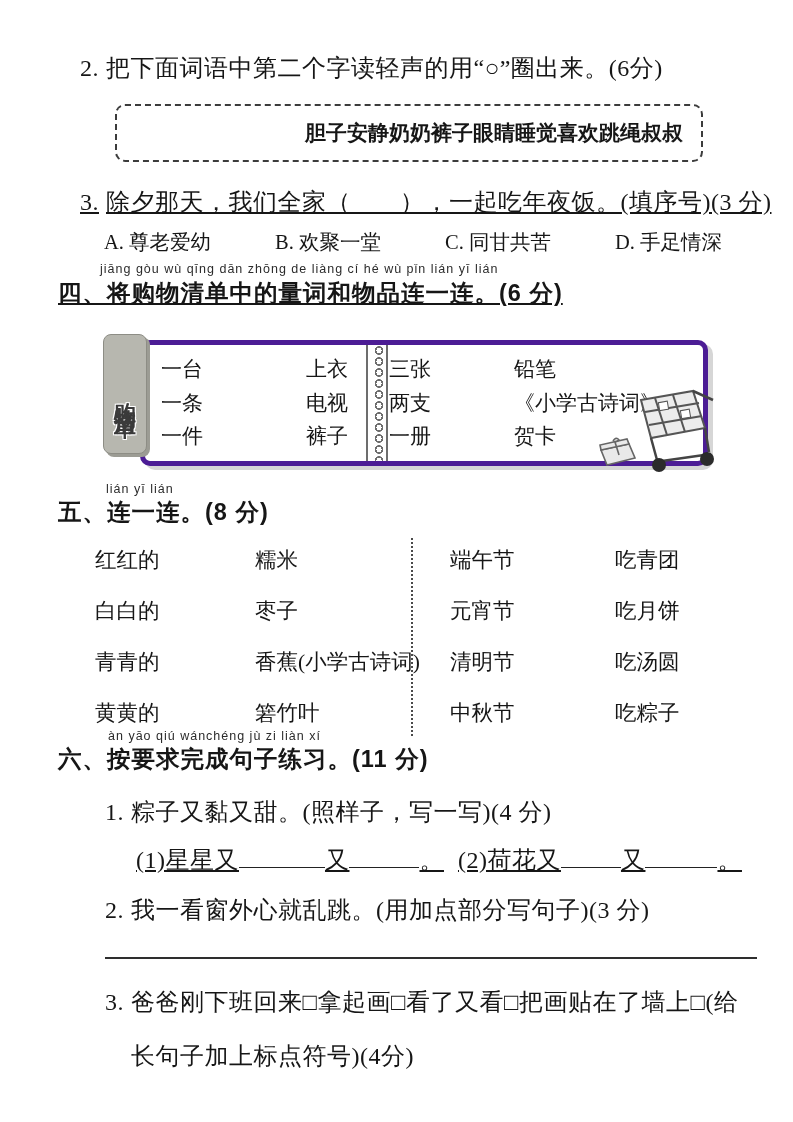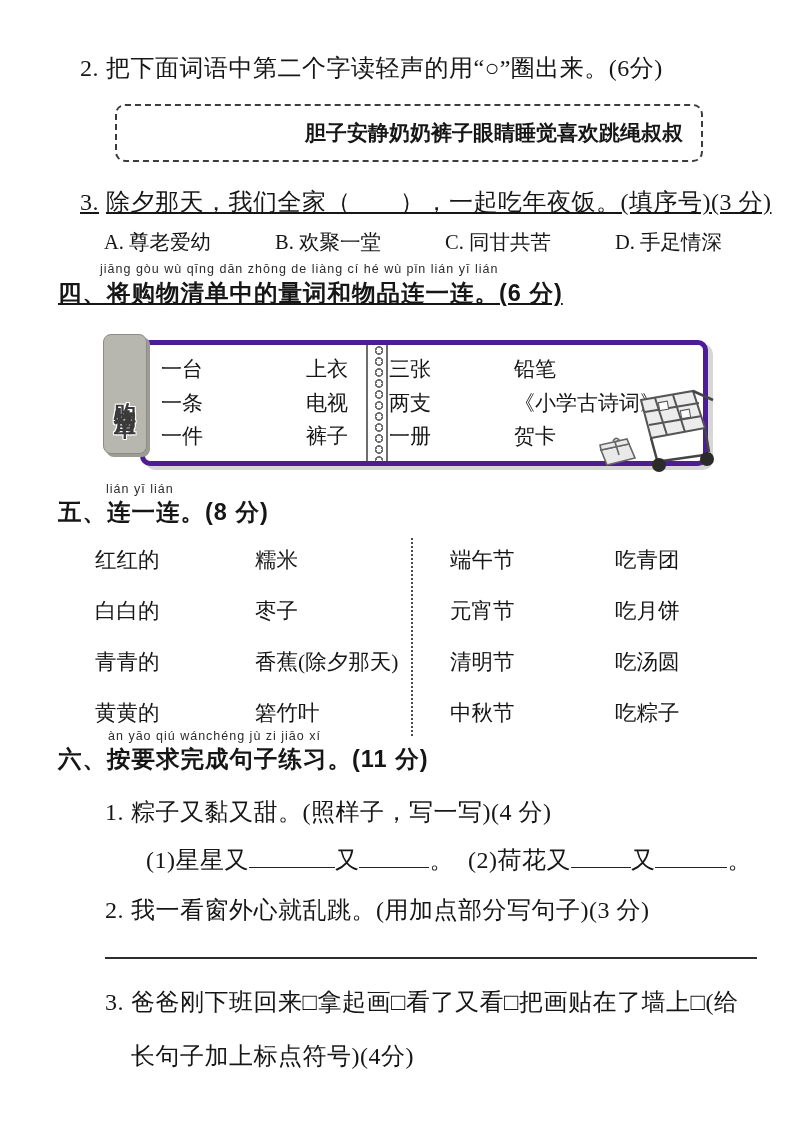--- a/index.html
+++ b/index.html
@@ -173,40 +173,40 @@
     <span>吃青团</span>
   </div>
   <div class="match-row">
     <span>白白的</span>
     <span>枣子</span>
     <span>元宵节</span>
     <span>吃月饼</span>
   </div>
   <div class="match-row">
     <span>青青的</span>
-    <span>香蕉(除夕那天)</span>
+    <span>香蕉(小学古诗词)</span>
     <span>清明节</span>
     <span>吃汤圆</span>
   </div>
   <div class="match-row">
     <span>黄黄的</span>
     <span>箬竹叶</span>
     <span>中秋节</span>
     <span>吃粽子</span>
   </div>
 </div>
 
-<div class="abs pinyin" style="left:108px; top:729px;">àn yāo qiú wánchéng jù  zi  jiāo  xí</div>
+<div class="abs pinyin" style="left:108px; top:729px;">àn yāo qiú wánchéng jù  zi  liàn  xí</div>
 <div class="abs sec-title" style="left:58px; top:743px;">六、按要求完成句子练习。(11 分)</div>
 
 <div class="abs qline" style="left:105px; top:796px;">
   <span class="qnum">1.</span><span>粽子又黏又甜。(照样子，写一写)(4 分)</span>
 </div>
 
-<div class="abs qline" style="left:146px; top:844px;">
+<div class="abs qline" style="left:136px; top:844px;text-decoration:underline;">
   <span>(1)星星又</span><span class="blank" style="width:86px;"></span><span>又</span><span class="blank" style="width:70px;"></span><span>。</span><span style="display:inline-block;width:14px;"></span><span>(2)荷花又</span><span class="blank" style="width:60px;"></span><span>又</span><span class="blank" style="width:72px;"></span><span>。</span>
 </div>
 
 <div class="abs qline" style="left:105px; top:894px;">
   <span class="qnum">2.</span><span>我一看窗外心就乱跳。(用加点部分写句子)(3 分)</span>
 </div>
 
 <div class="abs answer-line" style="left:105px; top:957px; width:652px;"></div>
 
 <div class="abs qline" style="left:105px; top:986px;">

